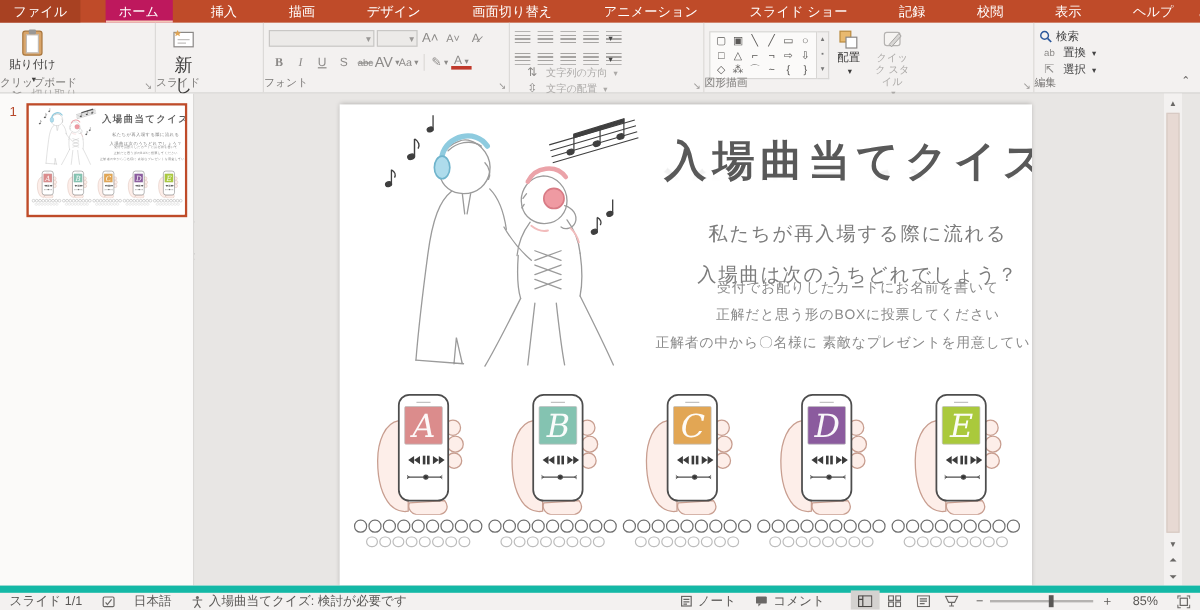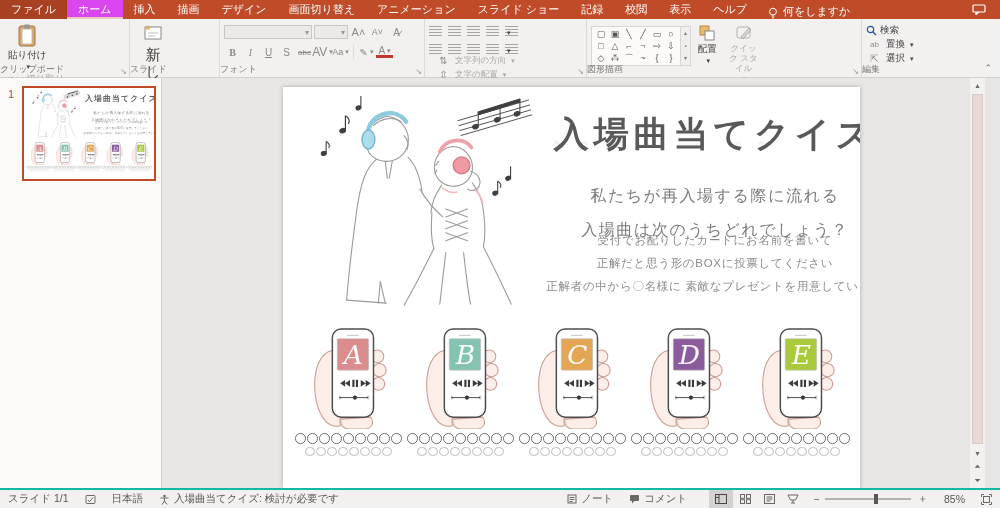--- a/index.html
+++ b/index.html
@@ -5,21 +5,21 @@
   * { margin:0; padding:0; box-sizing:border-box; }
   html,body { width:1000px; height:508px; overflow:hidden;
     font-family:"Liberation Sans","DejaVu Sans",sans-serif; }
   #app { position:relative; width:1000px; height:508px; background:#e8e6e4; }
 
   
   #menubar { position:absolute; left:0; top:0; width:1000px; height:19px;
     background:#bf4b29; display:flex; align-items:stretch; color:#fff; font-size:11px; }
   .mtab { padding:0 11px; display:flex; align-items:center; cursor:default; white-space:nowrap; }
   .mtab.file { background:#a84122; }
-  .mtab.active { background:#d946ef; box-shadow:inset 0 -2px 0 #f4c9b8; }
+  .mtab.active { background:#be185d; box-shadow:inset 0 -2px 0 #f4c9b8; }
   .tellme { display:flex; align-items:flex-end; gap:5px; padding:0 10px; }
   .titlebar-right { margin-left:auto; display:flex; align-items:center; padding-right:14px; }
 
   
   #ribbon { position:absolute; left:0; top:19px; width:1000px; height:59px;
     background:#f3f1f0; border-bottom:1px solid #d3d1cf; display:flex; font-size:10px; color:#444; }
   .rgroup { position:relative; height:100%; border-right:1px solid #dcdad8; padding:3px 4px 14px 4px; }
   .rgroup-label { position:absolute; bottom:1px; left:0; right:0; text-align:left;
     font-size:9px; color:#7a7876; }
   .dlg-launcher { position:absolute; bottom:1px; right:2px; font-size:8px; color:#9a9896; }
@@ -76,37 +76,37 @@
   .vote-row1, .vote-row2 { display:flex; gap:1.5px; justify-content:center; }
   .vote-row1 { margin-top:4px; }
   .vote-row2 { margin-top:3px; }
   .c1 { width:10.5px; height:10.5px; border:1.6px solid #6f6f6f; border-radius:50%; }
   .c2 { width:9.5px; height:9.5px; border:1.5px solid #bdbdbd; border-radius:50%; }
   .album-letter { font-family:"DejaVu Serif",serif; font-style:italic; font-size:27px;
     fill:#ffffff; fill-opacity:.95; text-anchor:middle; }
 
   
   #statusbar { position:absolute; left:0; bottom:0; width:1000px; height:20px;
-    background:#f3f1f0; border-top:2px solid #14b8a6; display:flex; align-items:center;
+    background:#f3f1f0; border-top:6px solid #14b8a6; display:flex; align-items:center;
     font-size:10.5px; color:#5a5856; }
   .sb-item { display:flex; align-items:center; gap:4px; padding:0 8px; height:100%; }
   .sb-right { margin-left:auto; display:flex; align-items:center; height:100%; }
   .viewbtn { width:24px; height:18px; display:flex; align-items:center; justify-content:center; }
   .viewbtn.sel { background:#d4d2d0; }
   .zoomtrack { position:relative; width:86px; height:2px; background:#b5b3b1; margin:0 6px; }
   .zoomthumb { position:absolute; left:56%; top:-4px; width:4px; height:10px; background:#5a5856; }
   svg { display:block; }
 </style>
 </head>
 <body>
 
 <div id="app">
 
   <div id="menubar">
-    <span style="display:flex;">
+    <span style="display:flex;gap:21px;">
         <span class="mtab file">ファイル</span>
         <span class="mtab active">ホーム</span>
         <span class="mtab">挿入</span>
         <span class="mtab">描画</span>
         <span class="mtab">デザイン</span>
         <span class="mtab">画面切り替え</span>
         <span class="mtab">アニメーション</span>
         <span class="mtab">スライド ショー</span>
         <span class="mtab">記録</span>
         <span class="mtab">校閲</span>

